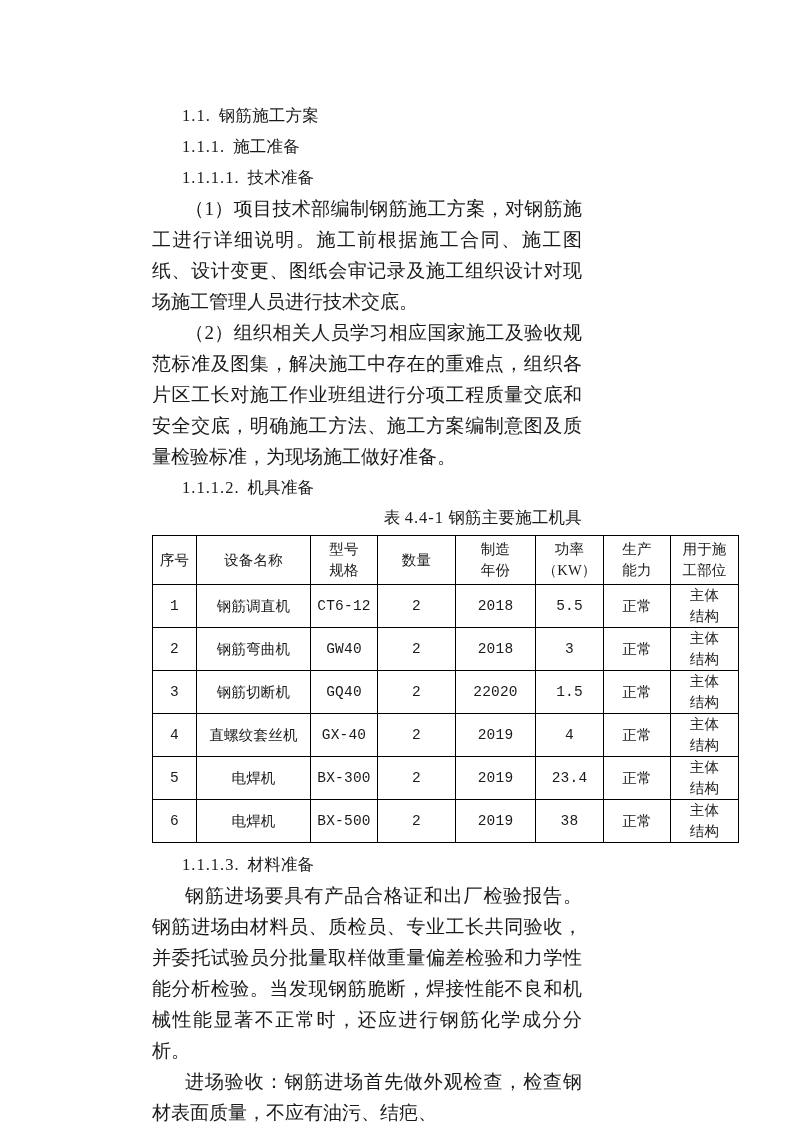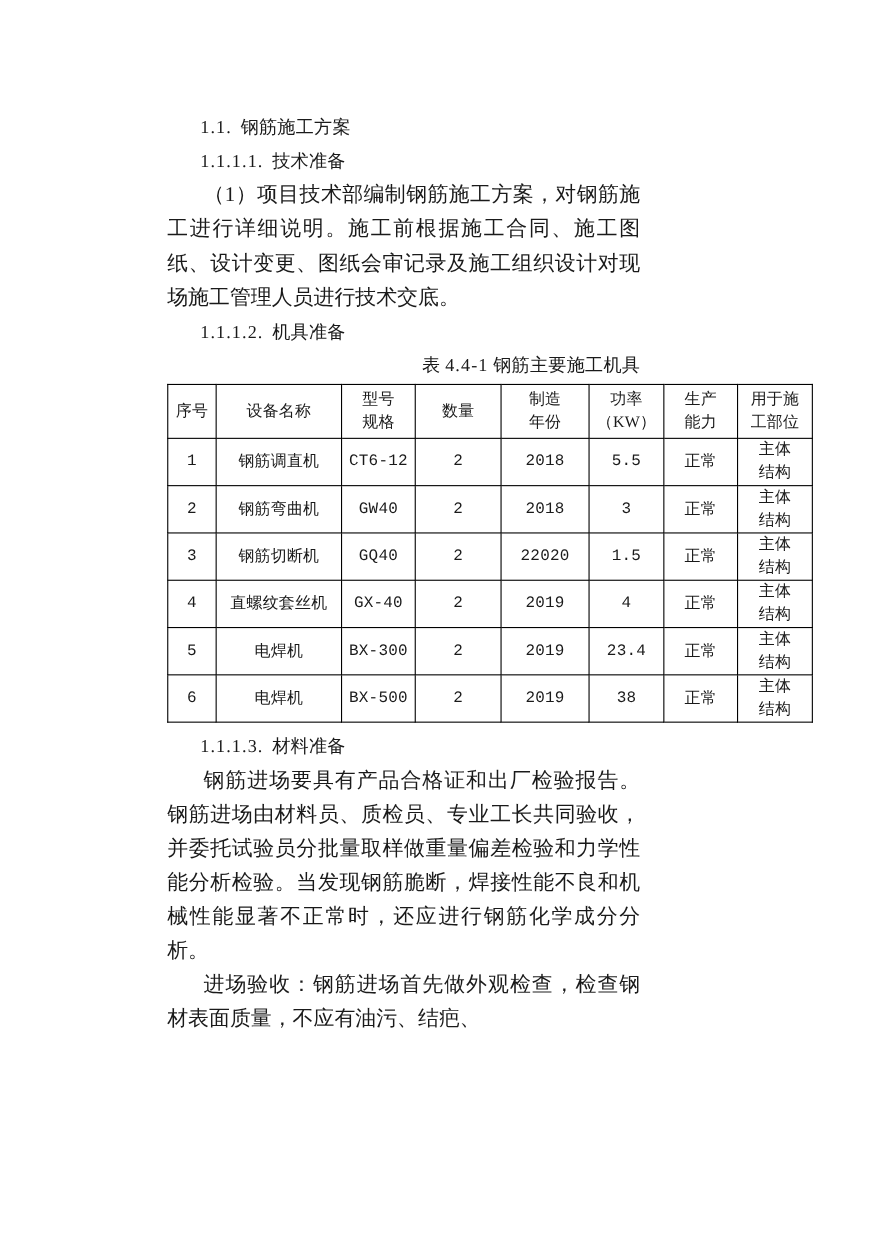--- a/index.html
+++ b/index.html
@@ -98,26 +98,30 @@
 </style>
 </head>
 <body>
 
 <div class="page">
 
   <div class="h-line">
     <span class="h-num">1.1.</span><span class="h-txt">钢筋施工方案</span>
   </div>
 
+  <div class="h-line">
+    <span class="h-num">1.1.1.</span><span class="h-txt">施工准备</span>
+  </div>
 
   <div class="h-line">
     <span class="h-num">1.1.1.1.</span><span class="h-txt">技术准备</span>
   </div>
 
   <p class="para">（1）项目技术部编制钢筋施工方案，对钢筋施工进行详细说明。施工前根据施工合同、施工图纸、设计变更、图纸会审记录及施工组织设计对现场施工管理人员进行技术交底。</p>
+  <p class="para">（2）组织相关人员学习相应国家施工及验收规范标准及图集，解决施工中存在的重难点，组织各片区工长对施工作业班组进行分项工程质量交底和安全交底，明确施工方法、施工方案编制意图及质量检验标准，为现场施工做好准备。</p>
 
   <div class="h-line">
     <span class="h-num">1.1.1.2.</span><span class="h-txt">机具准备</span>
   </div>
 
   <div class="tbl-caption">
     <span>表</span>&nbsp;<span class="cap-num">4.4-1</span>&nbsp;<span>钢筋主要施工机具</span>
   </div>
 
   <table class="machines">

